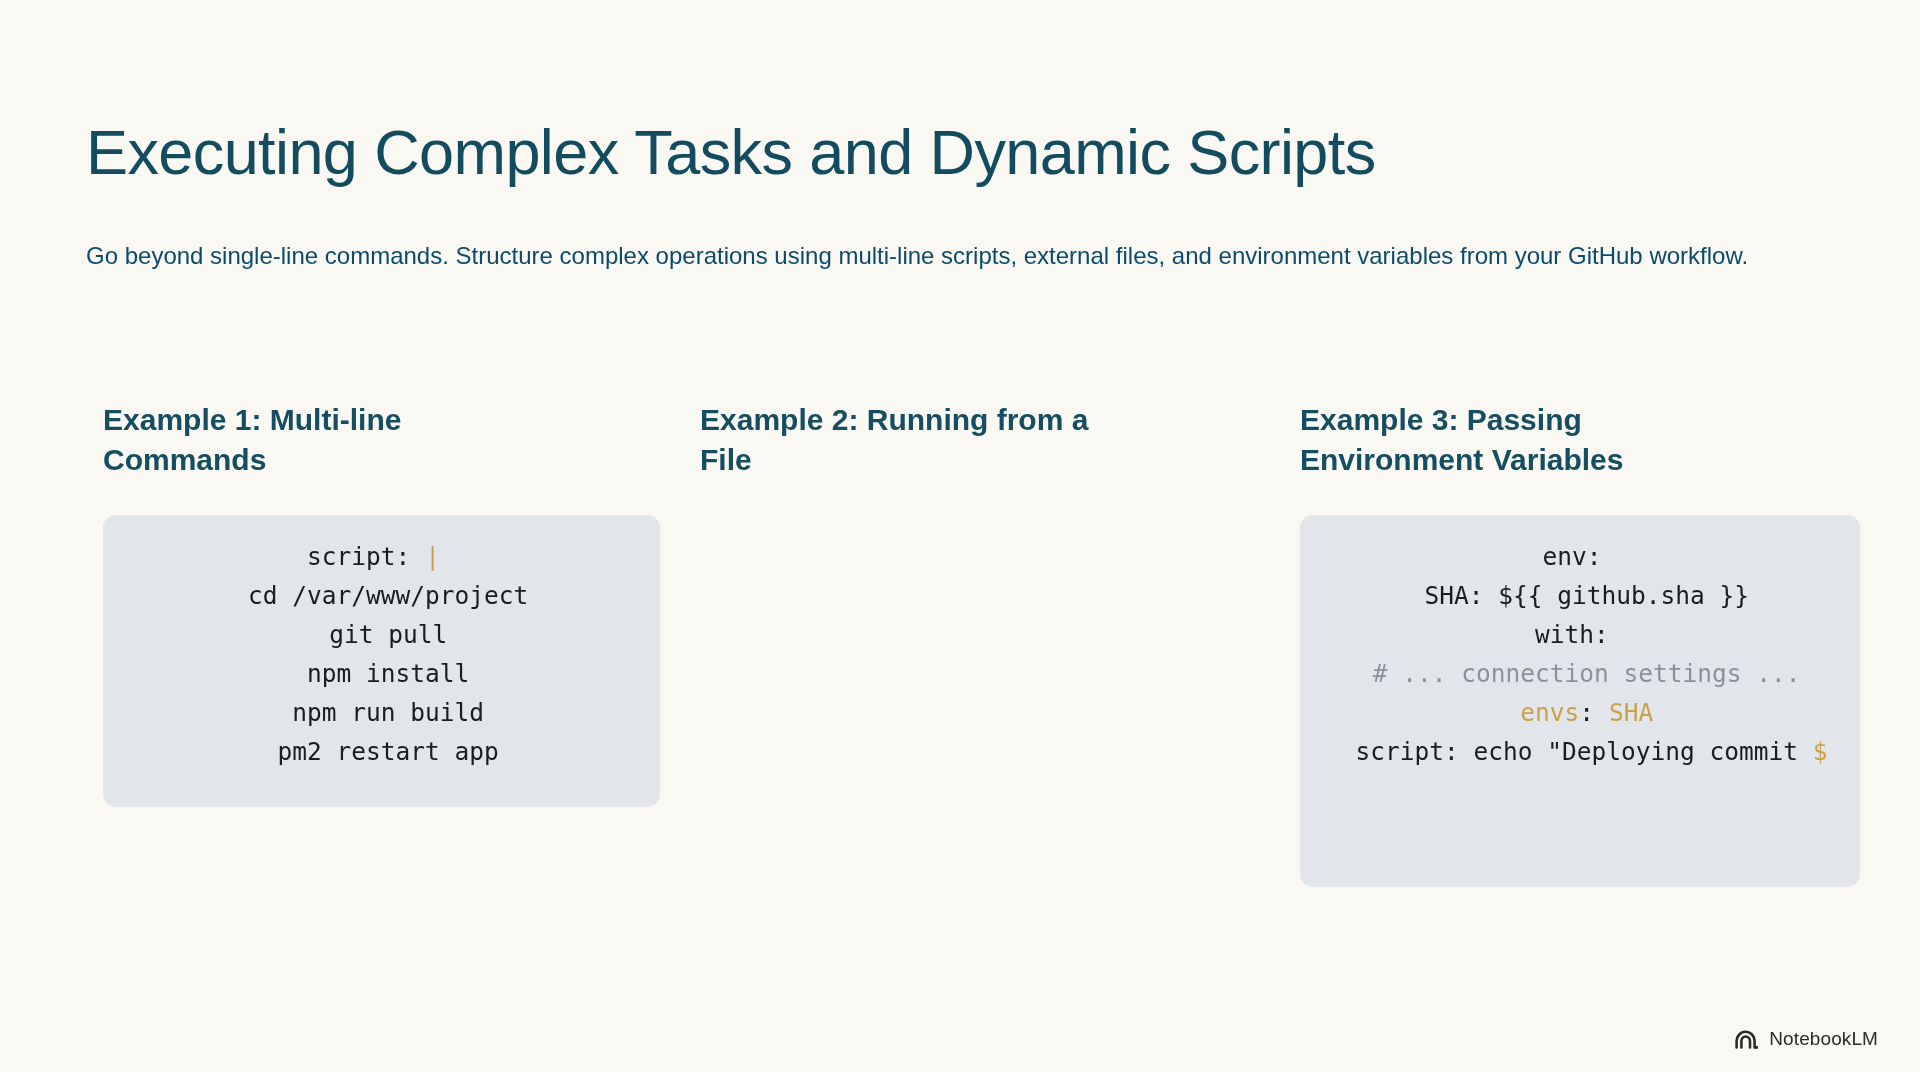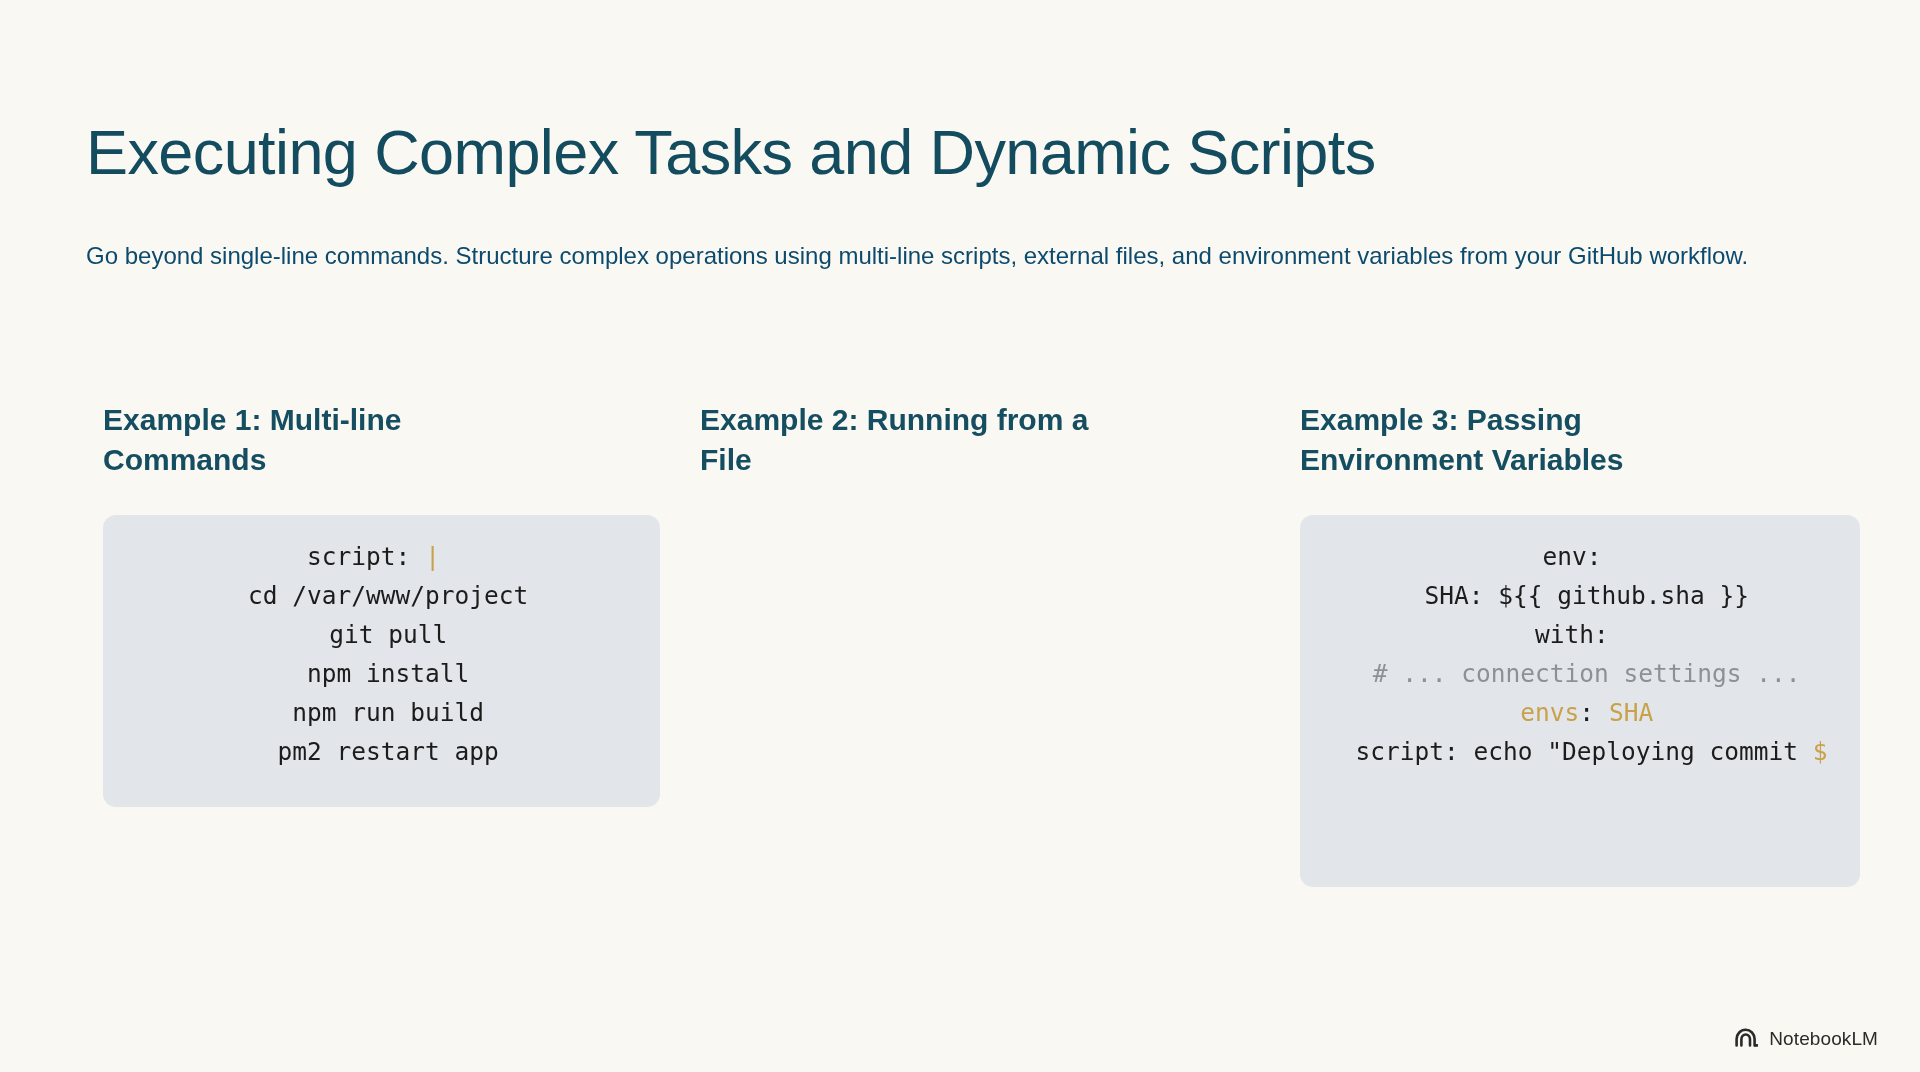--- a/index.html
+++ b/index.html
@@ -96,21 +96,21 @@
   .tok-pipe   { color: #c9a14a; }
   .tok-dollar { color: #c9a14a; }
   .tok-comment{ color: #8d9096; }
 
   
   .footer-logo {
     position: absolute;
     right: 42px;
     bottom: 22px;
     display: flex;
-    align-items: flex-start;
+    align-items: center;
     gap: 11px;
     color: #2b2b2b;
     font-size: 19px;
     font-weight: 500;
     letter-spacing: 0.1px;
   }
   .footer-logo svg { display: block; }
 </style>
 </head>
 <body>

